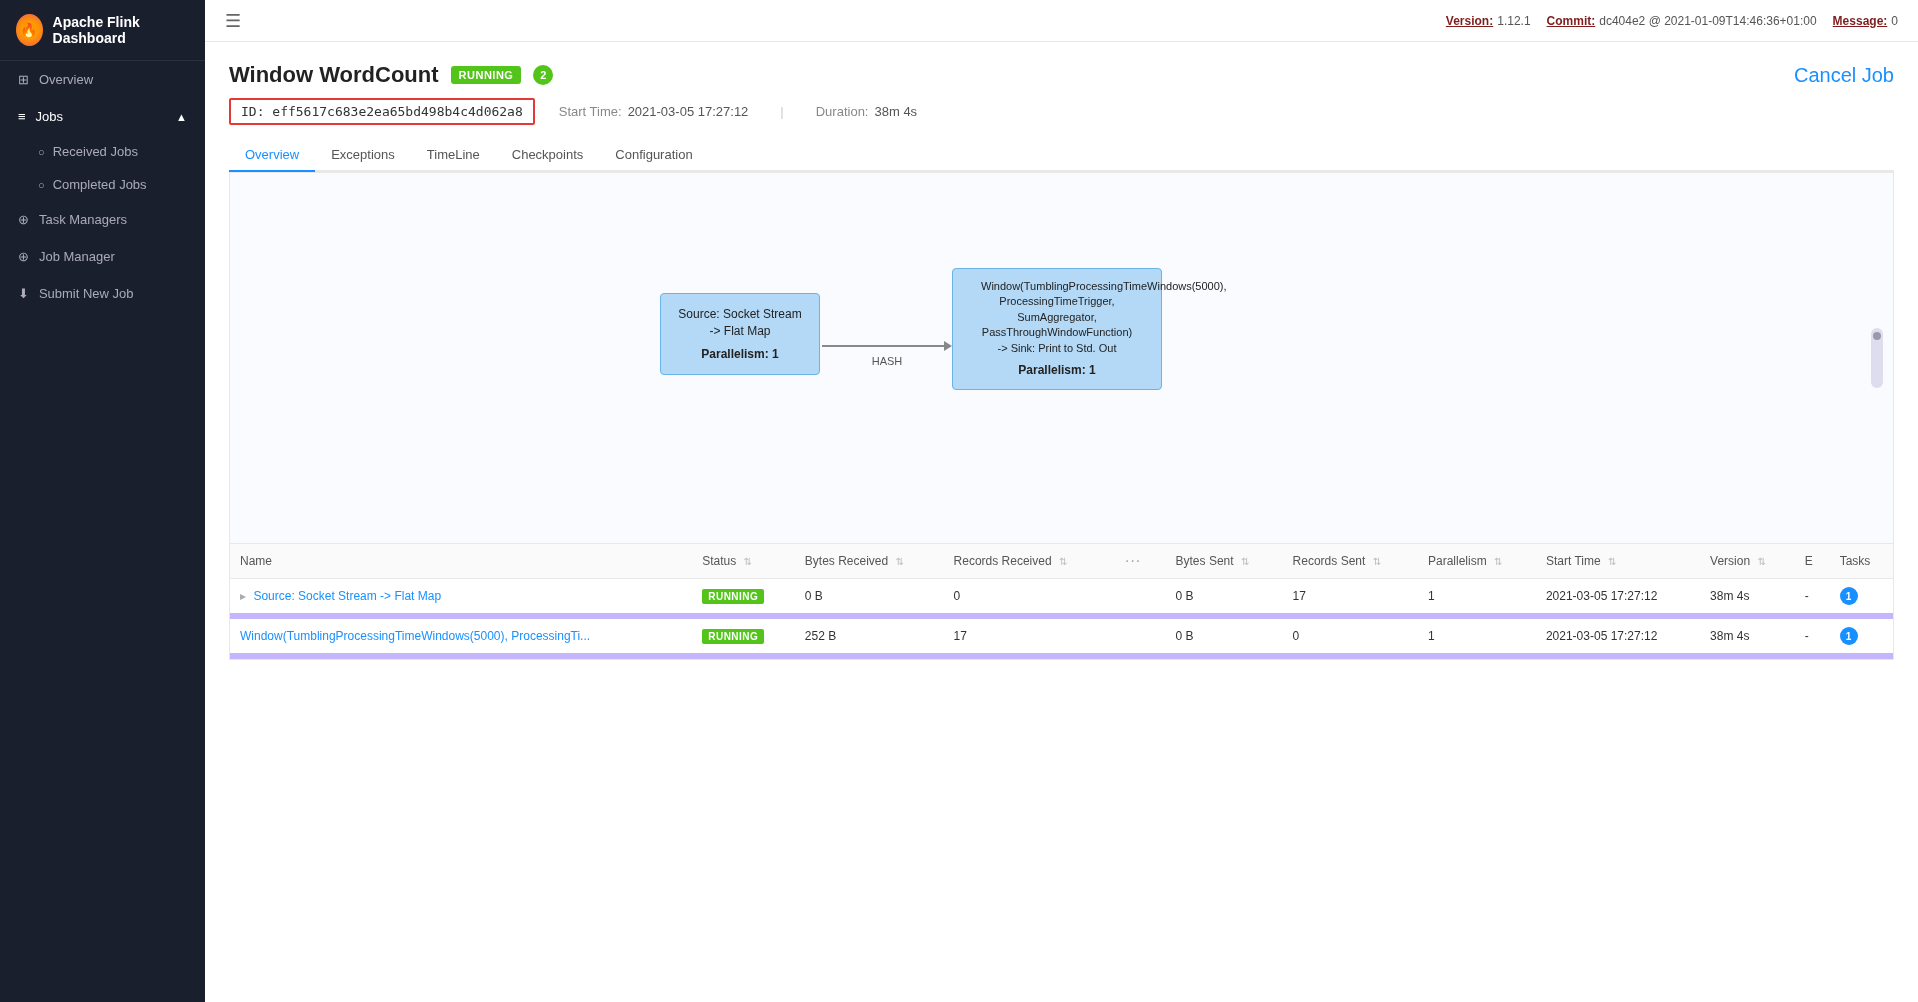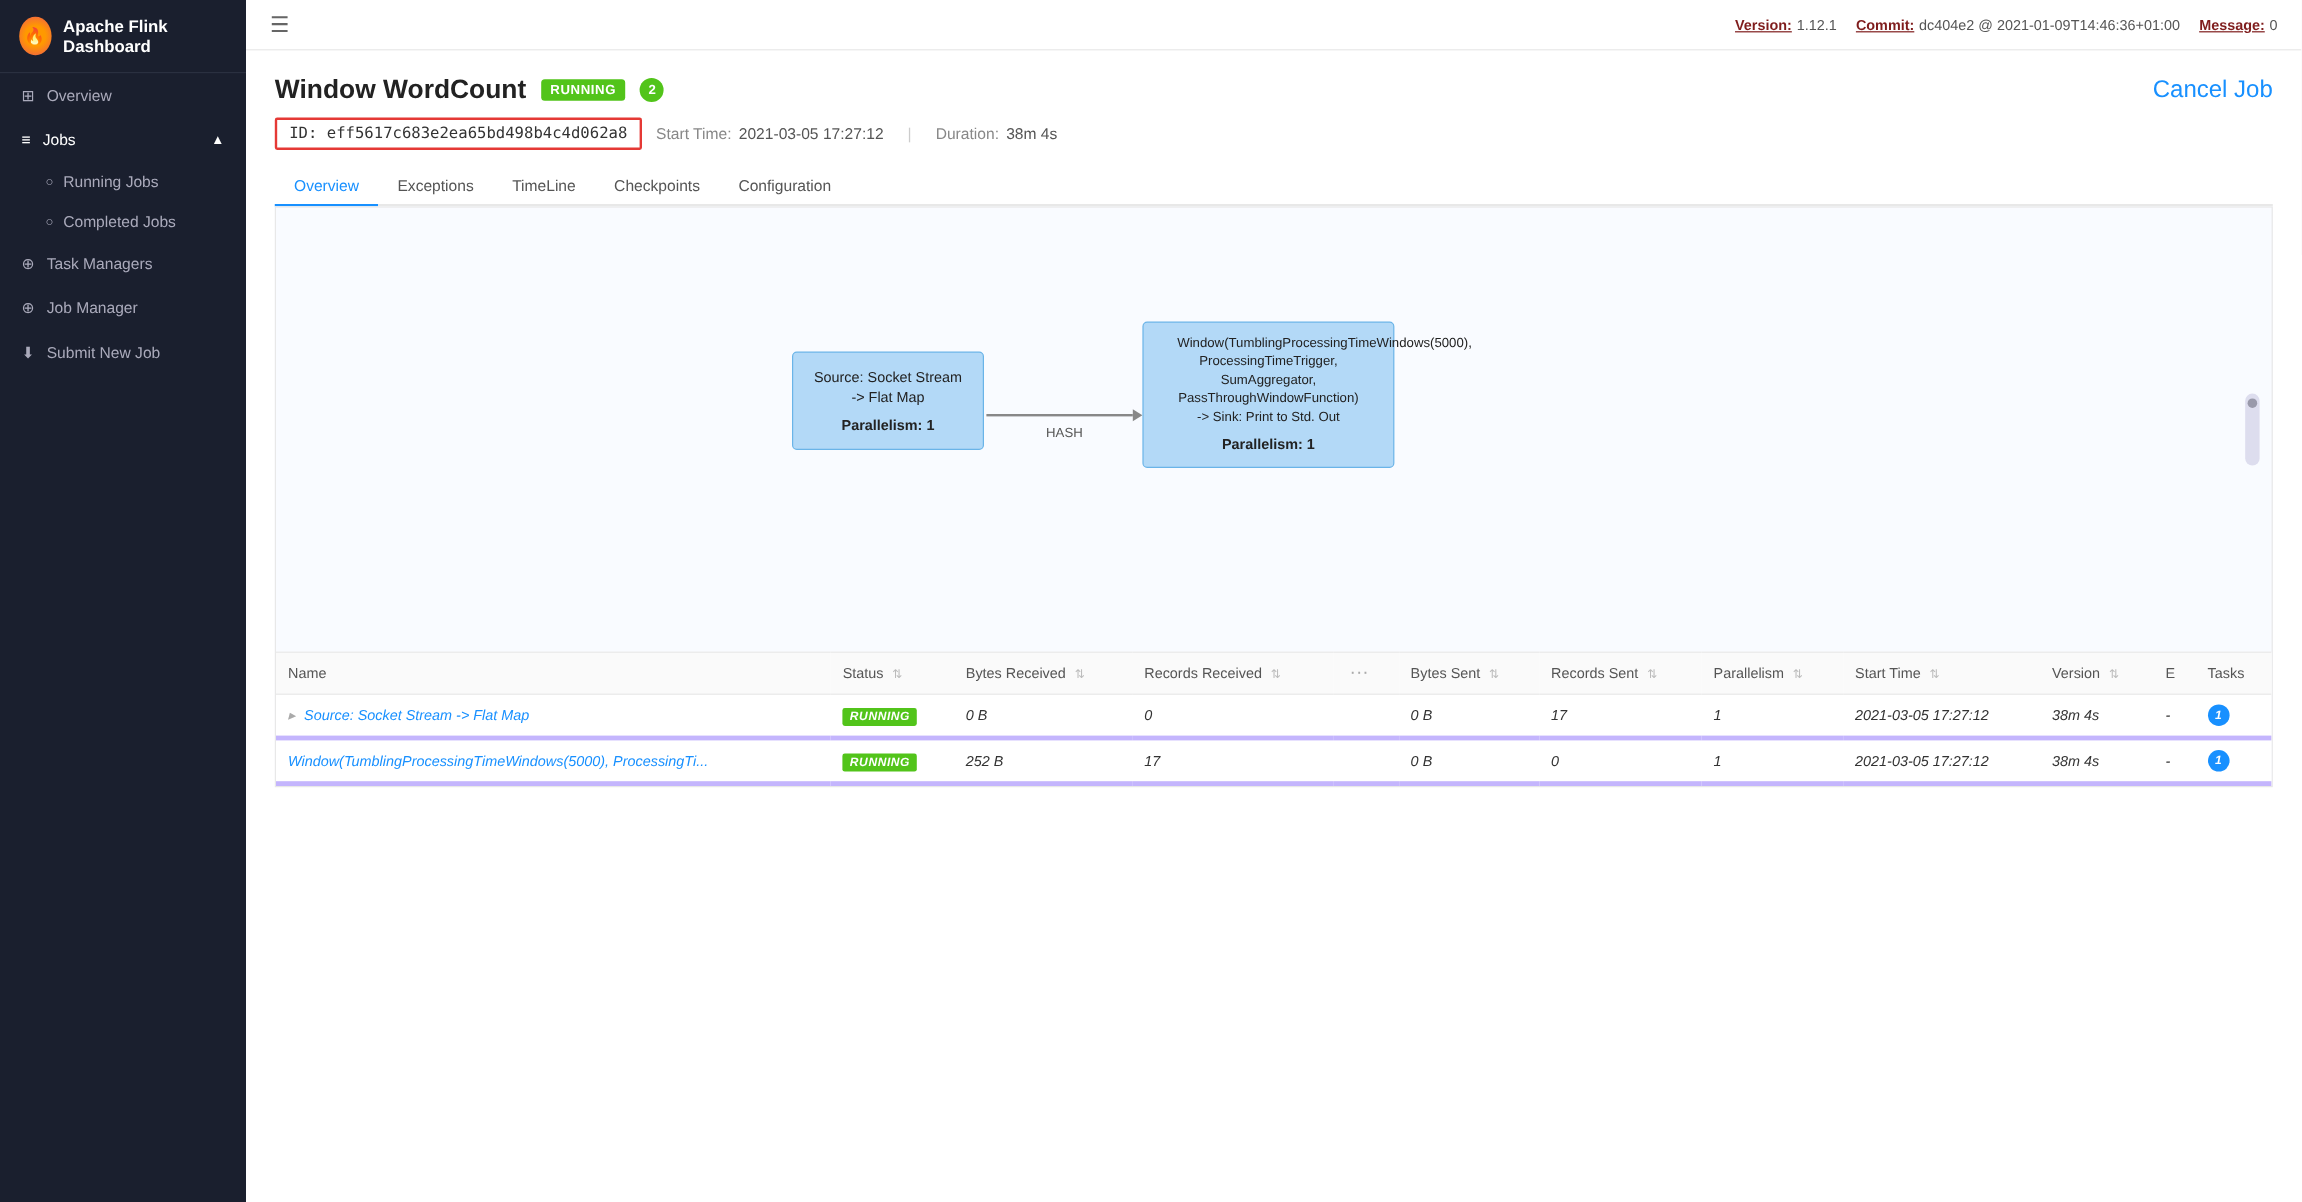--- a/index.html
+++ b/index.html
@@ -120,21 +120,21 @@
       font-size: 11px;
       font-weight: 700;
       width: 20px; height: 20px;
       border-radius: 50%;
       display: flex; align-items: center; justify-content: center;
     }
 
     #job-id-row {
       display: flex;
       align-items: center;
-      gap: 12px;
+      gap: 24px;
       margin-bottom: 14px;
     }
     #job-id-box {
       border: 2px solid #e53935;
       padding: 4px 10px;
       font-family: monospace;
       font-size: 13px;
       color: #333;
       border-radius: 2px;
     }
@@ -263,24 +263,23 @@
       white-space: nowrap;
     }
     #jobs-table th .sort-icon {
       display: inline-block;
       margin-left: 4px;
       color: #bbb;
       font-size: 10px;
     }
     #jobs-table td {
       padding: 8px 10px;
-      border-bottom: 4px solid #c4b5fd;
+      border-bottom: 6px solid #c4b5fd;
       color: #333;
       white-space: nowrap;
-      font-style: italic;
     }
     .link-text { color: #1890ff; cursor: pointer; }
     .running-badge {
       background: #52c41a;
       color: #fff;
       font-size: 10px;
       font-weight: 700;
       padding: 2px 6px;
       border-radius: 2px;
       letter-spacing: 0.5px;
@@ -314,21 +313,21 @@
   </div>
 
   <div class="sidebar-section">
     <span>≡</span>
     <span>Jobs</span>
     <span style="margin-left:auto; font-size:11px;">▲</span>
   </div>
 
   <div class="sidebar-sub-item">
     <span class="icon-circle">○</span>
-    <span>Running Jobs</span>
+    <span>Received Jobs</span>
   </div>
 
   <div class="sidebar-sub-item">
     <span class="icon-circle">○</span>
     <span>Completed Jobs</span>
   </div>
 
   <div class="sidebar-nav-item">
     <span>⊕</span>
     <span>Task Managers</span>

